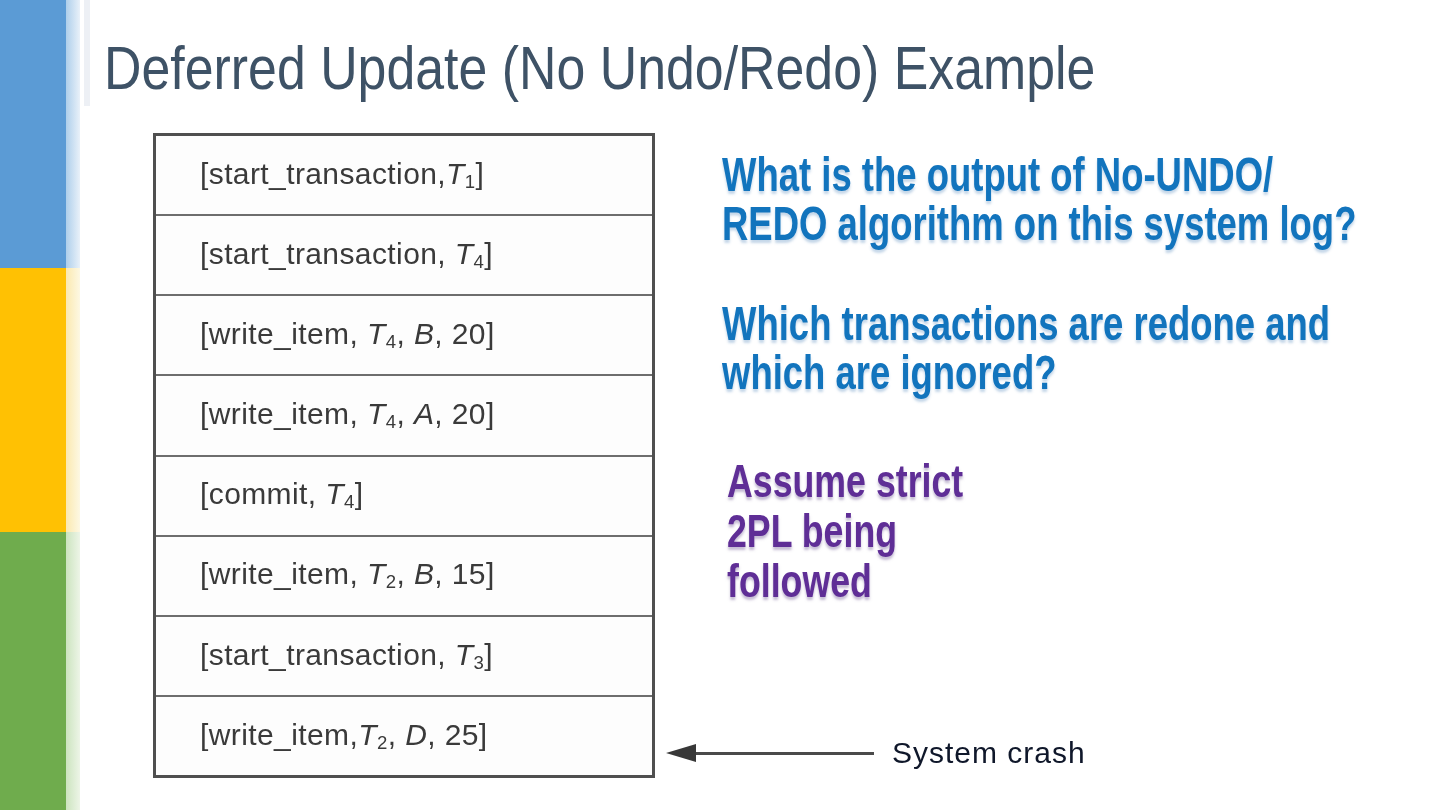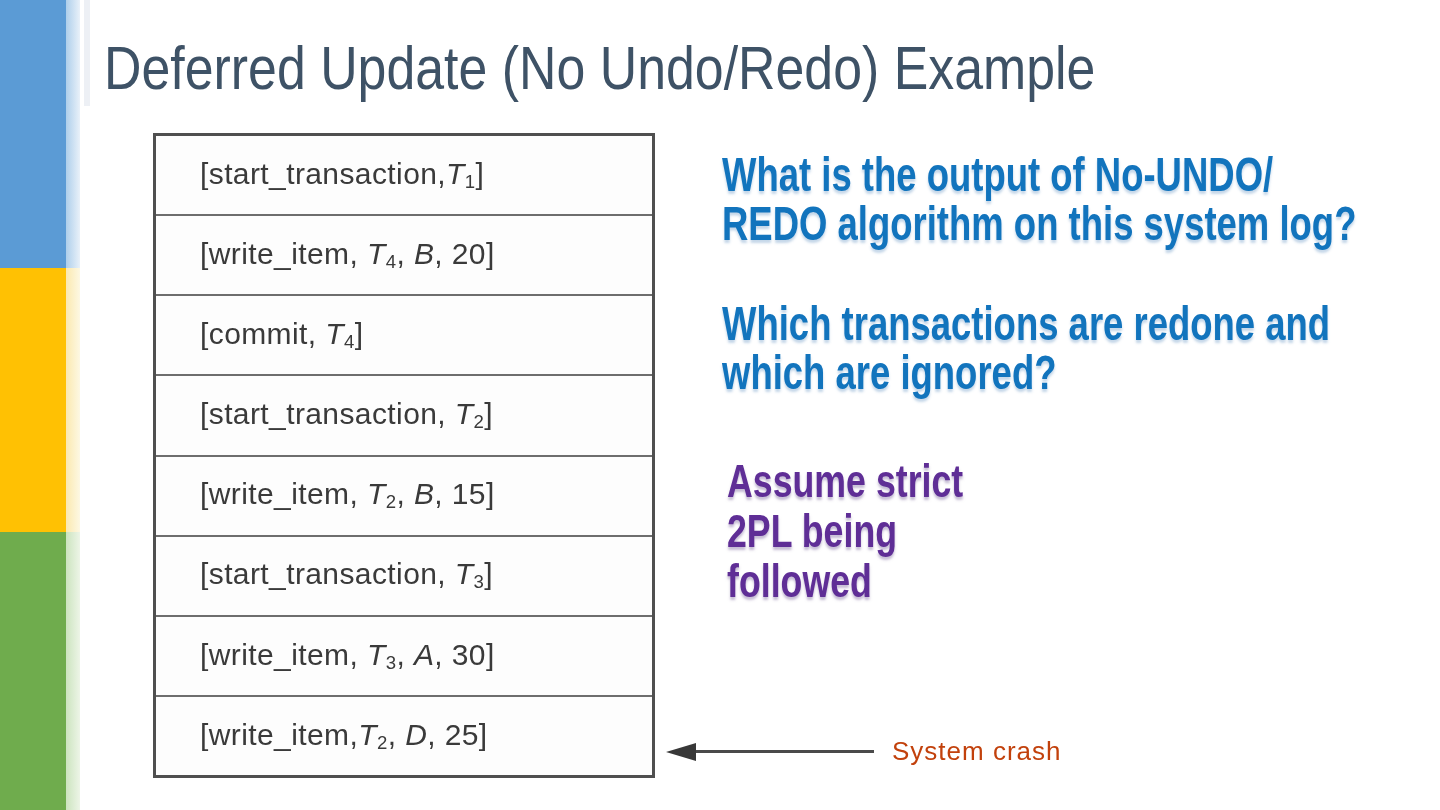--- a/index.html
+++ b/index.html
@@ -40,21 +40,21 @@
   .q2{top:299px;}
   .note{position:absolute;left:727px;top:456px;font-size:47px;line-height:50px;font-weight:700;
         color:#5f2e96;white-space:pre;transform:scaleX(.76);transform-origin:0 0;
         text-shadow:0 3px 3px rgba(140,122,170,.5);}
 
   
   .crash{position:absolute;left:666px;top:736px;display:flex;align-items:center;}
   .arrow-head{width:0;height:0;border-top:9px solid transparent;border-bottom:9px solid transparent;
               border-right:30px solid #383838;}
   .arrow-line{width:178px;height:3px;background:#4a4a4a;}
-  .crash-label{margin-left:18px;font-size:26px;color:#c2410c;letter-spacing:1px;}
+  .crash-label{margin-left:18px;font-size:30px;color:#0f172a;letter-spacing:1px;}
 </style>
 </head>
 <body>
 
 <div class="slide">
 
   <div class="bar bar-blue"></div>
   <div class="bar bar-yellow"></div>
   <div class="bar bar-green"></div>
   <div class="bar-light bl-blue"></div>
@@ -62,36 +62,36 @@
   <div class="bar-light bl-green"></div>
   <div class="accent-line"></div>
 
   <h1 class="title">Deferred Update (No Undo/Redo) Example</h1>
 
   <div class="log-table">
       <div class="log-row">
         <span class="log-text"><span>[start_transaction,</span><span class="it">T</span><span class="sub">1</span><span>]</span></span>
       </div>
       <div class="log-row">
+        <span class="log-text"><span>[start_transaction, </span><span class="it">T</span><span class="sub">4</span><span>]</span></span>
+      </div>
+      <div class="log-row">
         <span class="log-text"><span>[write_item, </span><span class="it">T</span><span class="sub">4</span><span>, </span><span class="it">B</span><span>, 20]</span></span>
       </div>
       <div class="log-row">
-        <span class="log-text"><span>[commit, </span><span class="it">T</span><span class="sub">4</span><span>]</span></span>
+        <span class="log-text"><span>[write_item, </span><span class="it">T</span><span class="sub">4</span><span>, </span><span class="it">A</span><span>, 20]</span></span>
       </div>
       <div class="log-row">
-        <span class="log-text"><span>[start_transaction, </span><span class="it">T</span><span class="sub">2</span><span>]</span></span>
+        <span class="log-text"><span>[commit, </span><span class="it">T</span><span class="sub">4</span><span>]</span></span>
       </div>
       <div class="log-row">
         <span class="log-text"><span>[write_item, </span><span class="it">T</span><span class="sub">2</span><span>, </span><span class="it">B</span><span>, 15]</span></span>
       </div>
       <div class="log-row">
         <span class="log-text"><span>[start_transaction, </span><span class="it">T</span><span class="sub">3</span><span>]</span></span>
-      </div>
-      <div class="log-row">
-        <span class="log-text"><span>[write_item, </span><span class="it">T</span><span class="sub">3</span><span>, </span><span class="it">A</span><span>, 30]</span></span>
       </div>
       <div class="log-row">
         <span class="log-text"><span>[write_item,</span><span class="it">T</span><span class="sub">2</span><span>, </span><span class="it">D</span><span>, 25]</span></span>
       </div>
     </div>
 
   <div class="q q1">What is the output of No-UNDO/
 REDO algorithm on this system log?</div>
   <div class="q q2">Which transactions are redone and
 which are ignored?</div>

